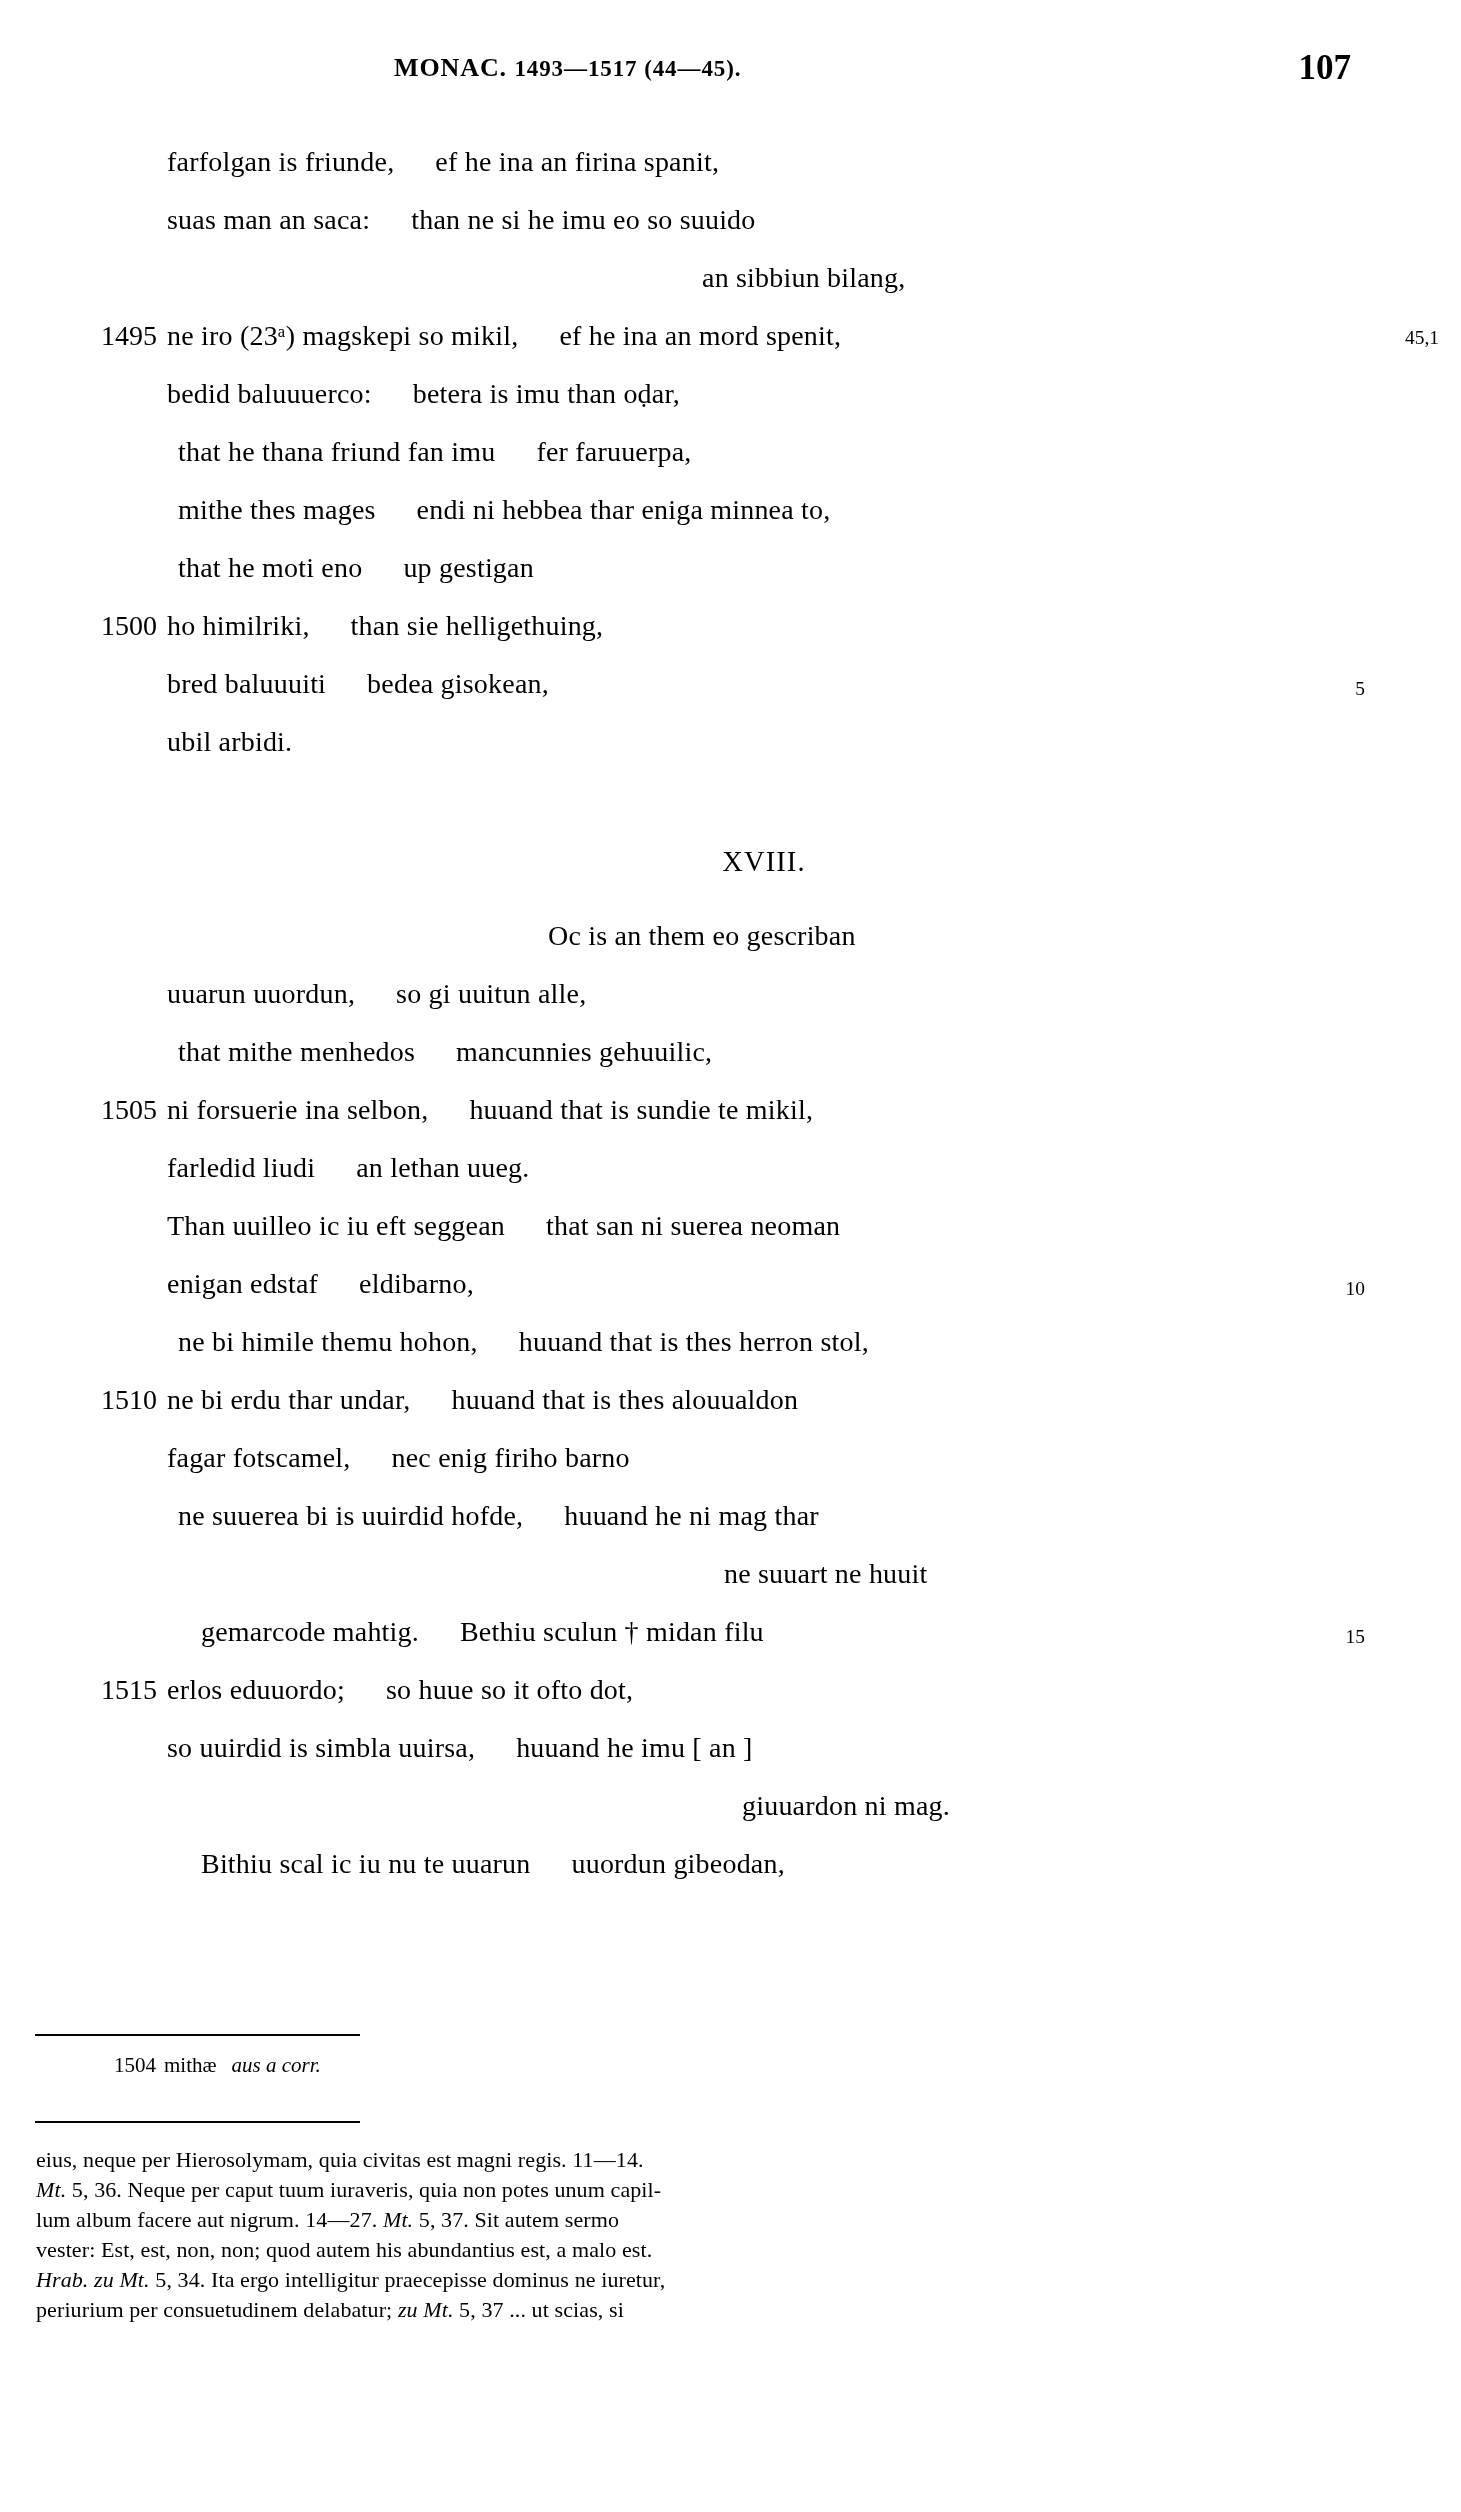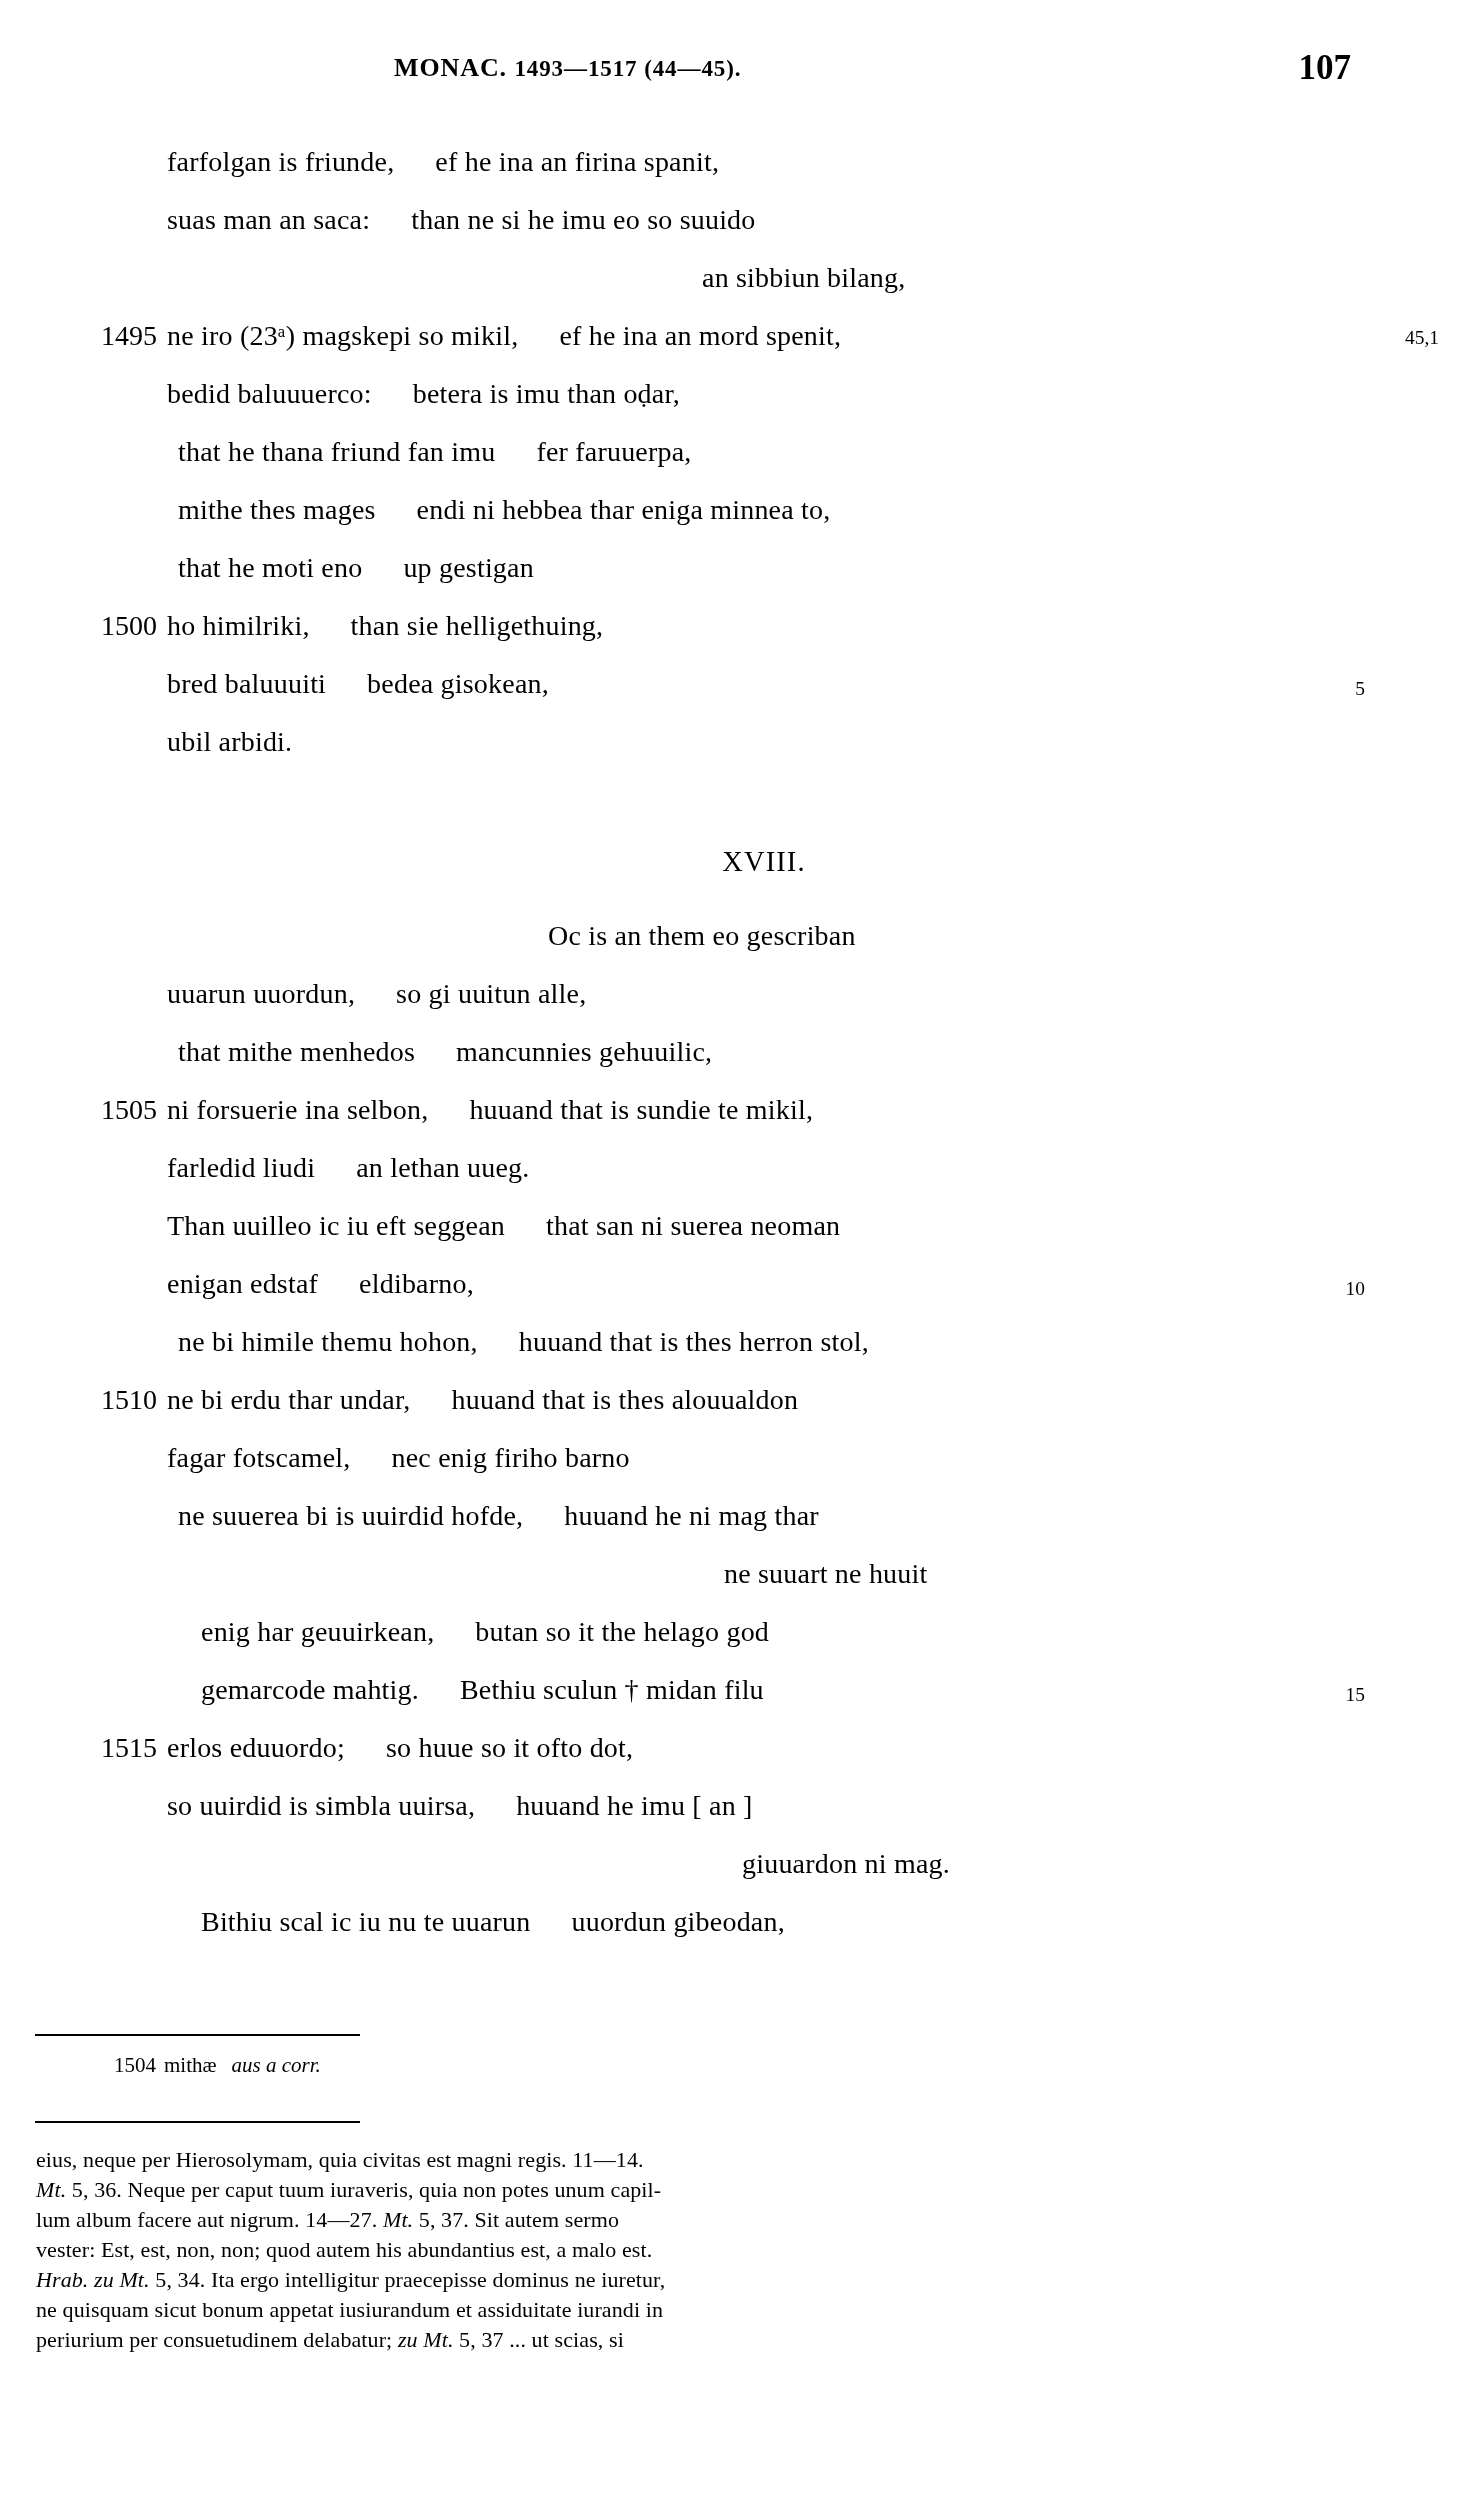--- a/index.html
+++ b/index.html
@@ -226,23 +226,20 @@
       <div class="vline">
         <span class="vtext ind1"><span>fagar fotscamel,</span><span class="gap-l"></span><span>nec enig firiho barno</span></span>
       </div>
       <div class="vline">
         <span class="vtext ind2"><span>ne suuerea bi is uuirdid hofde,</span><span class="gap-l"></span><span>huuand he ni mag thar</span></span>
       </div>
       <div class="vline">
         <span class="vtext ctr-c"><span>ne suuart ne huuit</span></span>
       </div>
       <div class="vline">
-        <span class="vtext ind3"><span>enig har geuuirkean,</span><span class="gap-l"></span><span>butan so it the helago god</span></span>
-      </div>
-      <div class="vline">
         <span class="vtext ind3"><span>gemarcode mahtig.</span><span class="gap-l"></span><span>Bethiu sculun † midan filu</span></span>
         <span class="marg marg-right" style="right: 97px; top: 10.3px;">15</span>
       </div>
       <div class="vline">
         <span class="vnum">1515</span>
         <span class="vtext ind1"><span>erlos eduuordo;</span><span class="gap-l"></span><span>so huue so it ofto dot,</span></span>
       </div>
       <div class="vline">
         <span class="vtext ind1"><span>so uuirdid is simbla uuirsa,</span><span class="gap-l"></span><span>huuand he imu [ an ]</span></span>
       </div>
@@ -261,18 +258,17 @@
   </div>
 
   <div class="rule" style="left:35px; top:2121px; width:325px;"></div>
 
   <div class="latin" id="latin-notes" style="top:2147px;">
       <div class="lline"><span>eius,  neque  per  Hierosolymam,  quia  civitas  est  magni  regis.</span><span>  11—14.</span></div>
       <div class="lline"><span class="it">Mt.</span><span> 5, 36.   Neque  per  caput  tuum  iuraveris,  quia  non  potes  unum  capil-</span></div>
       <div class="lline"><span>lum  album  facere  aut  nigrum.    14—27.   </span><span class="it">Mt.</span><span> 5, 37.   Sit  autem  sermo</span></div>
       <div class="lline"><span>vester: Est,  est,  non,  non;  quod  autem  his  abundantius  est,  a  malo  est.</span></div>
       <div class="lline"><span class="it">Hrab.</span><span> </span><span class="it">zu</span><span> </span><span class="it">Mt.</span><span> 5, 34.   Ita  ergo  intelligitur  praecepisse  dominus  ne  iuretur,</span></div>
-      <div class="lline"><span>ne  quisquam  sicut  bonum  appetat  iusiurandum  et  assiduitate  iurandi  in</span></div>
       <div class="lline"><span>periurium  per  consuetudinem  delabatur;   </span><span class="it">zu Mt.</span><span> 5, 37 ...  ut  scias,  si</span></div>
     </div>
 
 </div>
 
 
 </body></html>

